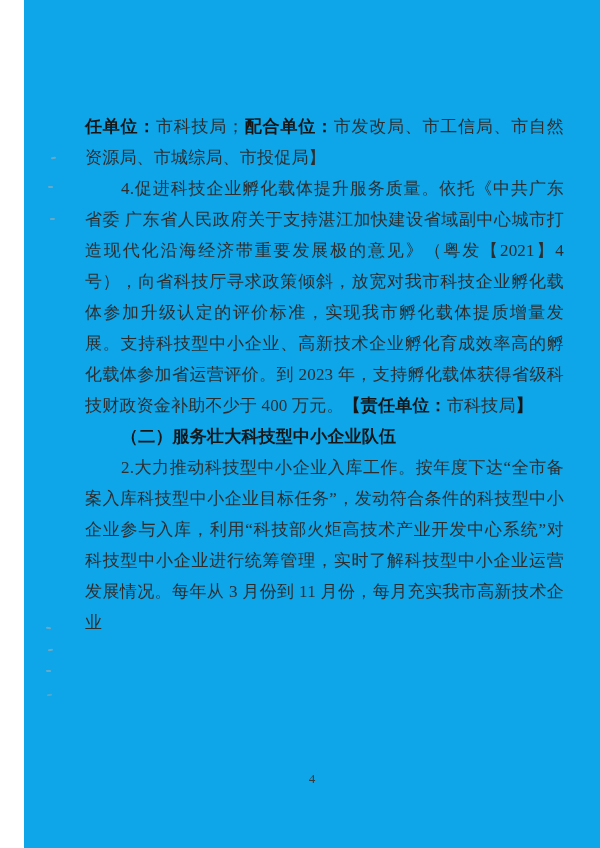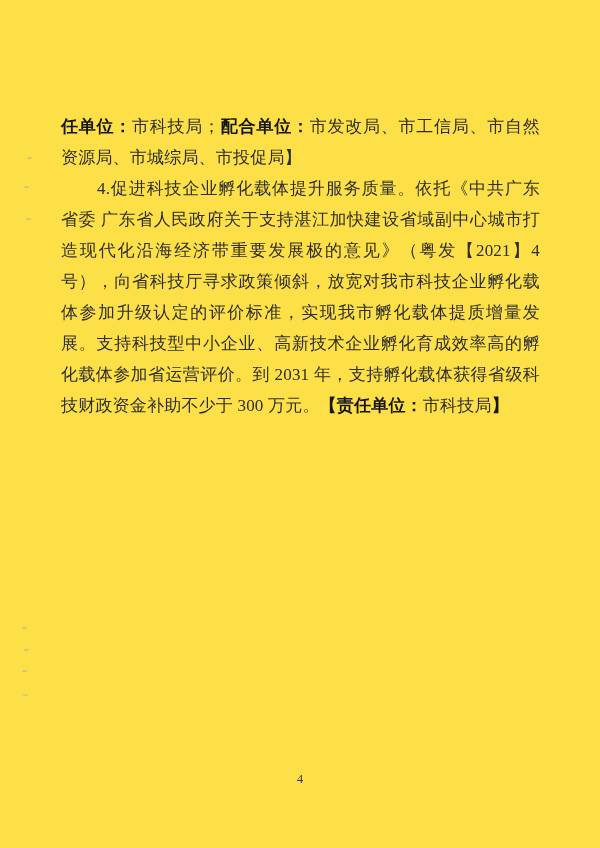--- a/index.html
+++ b/index.html
@@ -7,21 +7,22 @@
   body {
     width: 600px;
     height: 848px;
     position: relative;
     overflow: hidden;
     font-family: "Liberation Serif", "DejaVu Serif", serif;
   }
   .page {
     position: absolute;
     inset: 0;
-    background: #fde047;
+    background: #0ea5e9;
+    margin-left: 24px;
   }
   .doc-body {
     position: absolute;
     left: 61px;
     top: 111px;
     width: 479px;
     color: #2e2e2e;
   }
   .para {
     font-size: 17px;
@@ -69,18 +70,20 @@
   <div class="scan-artifact sa1"></div>
   <div class="scan-artifact sa2"></div>
   <div class="scan-artifact sa3"></div>
   <div class="scan-artifact sa4"></div>
   <div class="scan-artifact sa5"></div>
   <div class="scan-artifact sa6"></div>
   <div class="scan-artifact sa7"></div>
 
   <div class="doc-body">
       <p class="para"><span class="bold">任单位：</span><span>市科技局；</span><span class="bold">配合单位：</span><span>市发改局、市工信局、市自然资源局、市城综局、市投促局】</span></p>
-      <p class="para indent"><span>4.促进科技企业孵化载体提升服务质量。依托《中共广东省委 广东省人民政府关于支持湛江加快建设省域副中心城市打造现代化沿海经济带重要发展极的意见》（粤发【2021】4 号），向省科技厅寻求政策倾斜，放宽对我市科技企业孵化载体参加升级认定的评价标准，实现我市孵化载体提质增量发展。支持科技型中小企业、高新技术企业孵化育成效率高的孵化载体参加省运营评价。到 2031 年，支持孵化载体获得省级科技财政资金补助不少于 300 万元。</span><span class="bold">【责任单位：</span><span>市科技局</span><span class="bold">】</span></p>
+      <p class="para indent"><span>4.促进科技企业孵化载体提升服务质量。依托《中共广东省委 广东省人民政府关于支持湛江加快建设省域副中心城市打造现代化沿海经济带重要发展极的意见》（粤发【2021】4 号），向省科技厅寻求政策倾斜，放宽对我市科技企业孵化载体参加升级认定的评价标准，实现我市孵化载体提质增量发展。支持科技型中小企业、高新技术企业孵化育成效率高的孵化载体参加省运营评价。到 2023 年，支持孵化载体获得省级科技财政资金补助不少于 400 万元。</span><span class="bold">【责任单位：</span><span>市科技局</span><span class="bold">】</span></p>
+      <p class="para indent heading"><span class="bold">（二）服务壮大科技型中小企业队伍</span></p>
+      <p class="para indent"><span>2.大力推动科技型中小企业入库工作。按年度下达“全市备案入库科技型中小企业目标任务”，发动符合条件的科技型中小企业参与入库，利用“科技部火炬高技术产业开发中心系统”对科技型中小企业进行统筹管理，实时了解科技型中小企业运营发展情况。每年从 3 月份到 11 月份，每月充实我市高新技术企业</span></p>
     </div>
 
   <div class="page-number">4</div>
 
 </div>
 
 </body></html>

